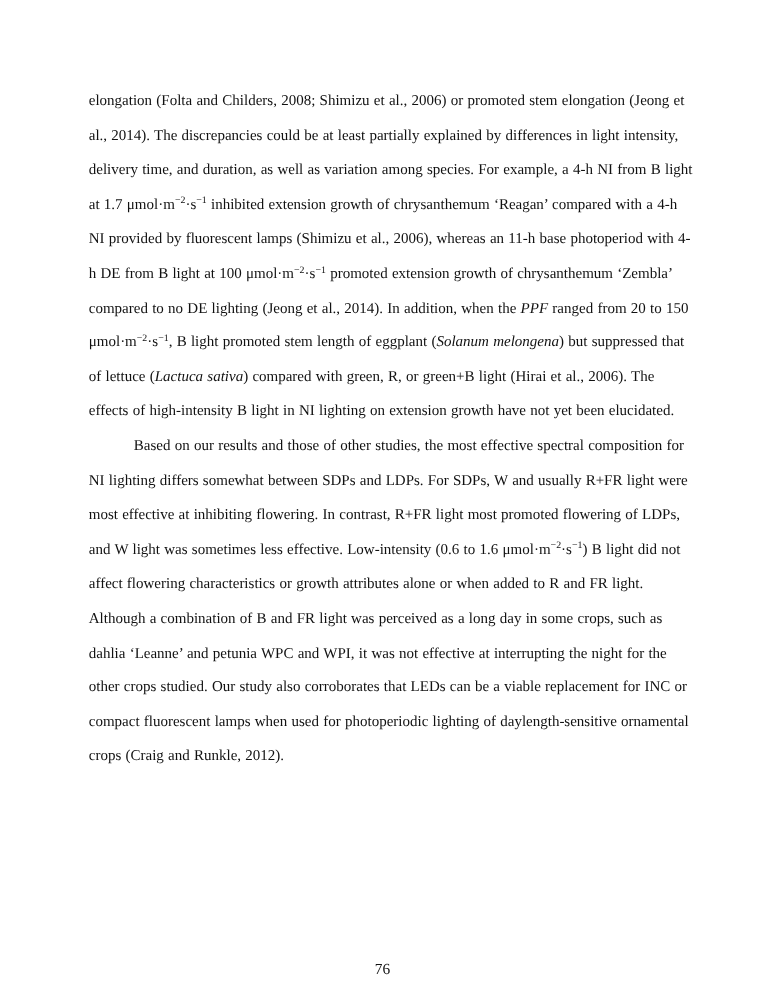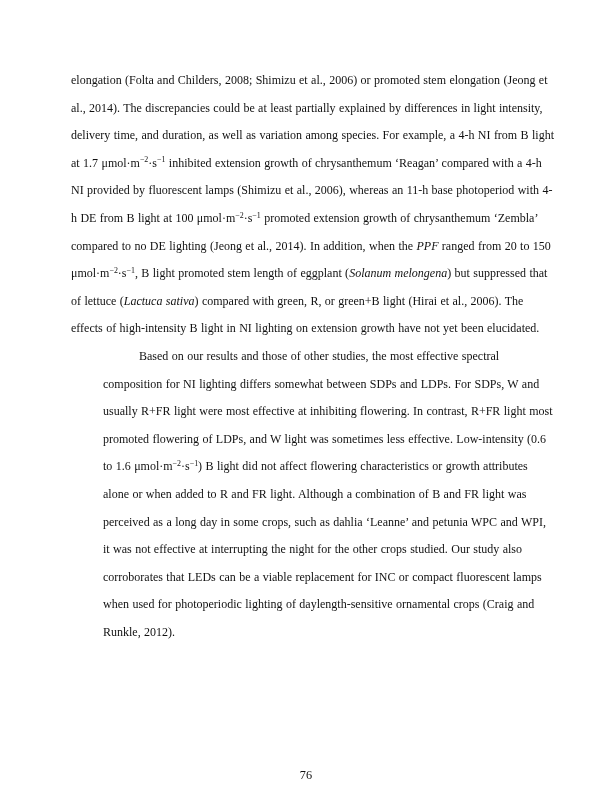--- a/index.html
+++ b/index.html
@@ -25,21 +25,20 @@
   p.para {
     margin: 0;
     padding: 0;
     font-size: 12px;
     line-height: 27.6px;
     text-align: left;
     word-spacing: 0.4px;
   }
   p.para.indent {
     text-indent: 36px;
-    margin-left: 32px;
   }
   .seg-normal { font-style: normal; }
   .seg-italic { font-style: italic; }
   .seg-sup {
     font-size: 0.66em;
     position: relative;
     top: -0.55em;
     line-height: 0;
   }
   .footer {

